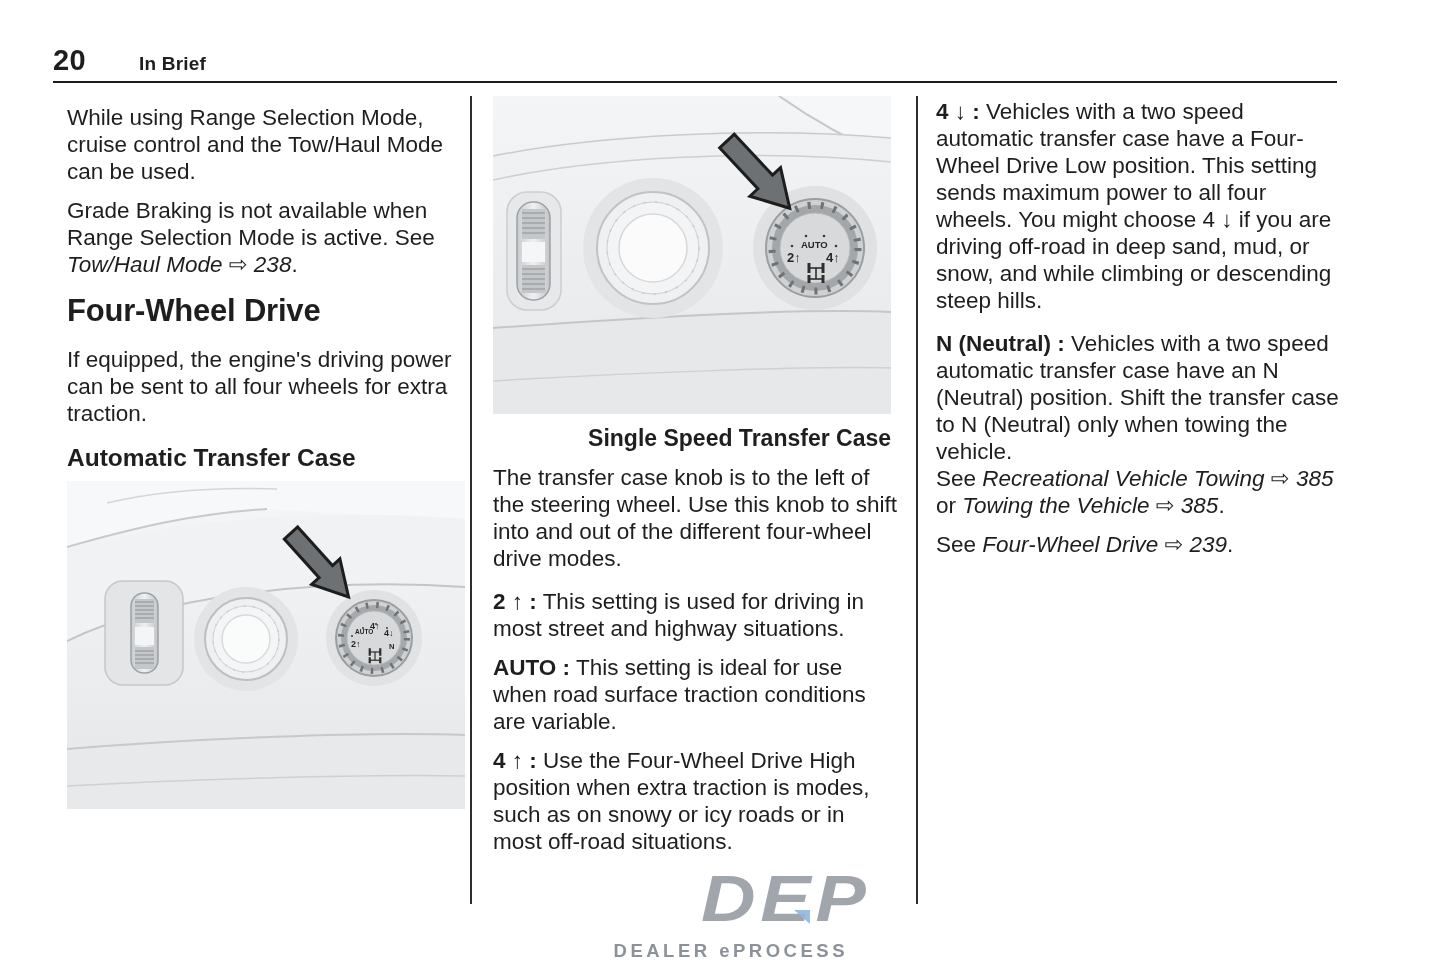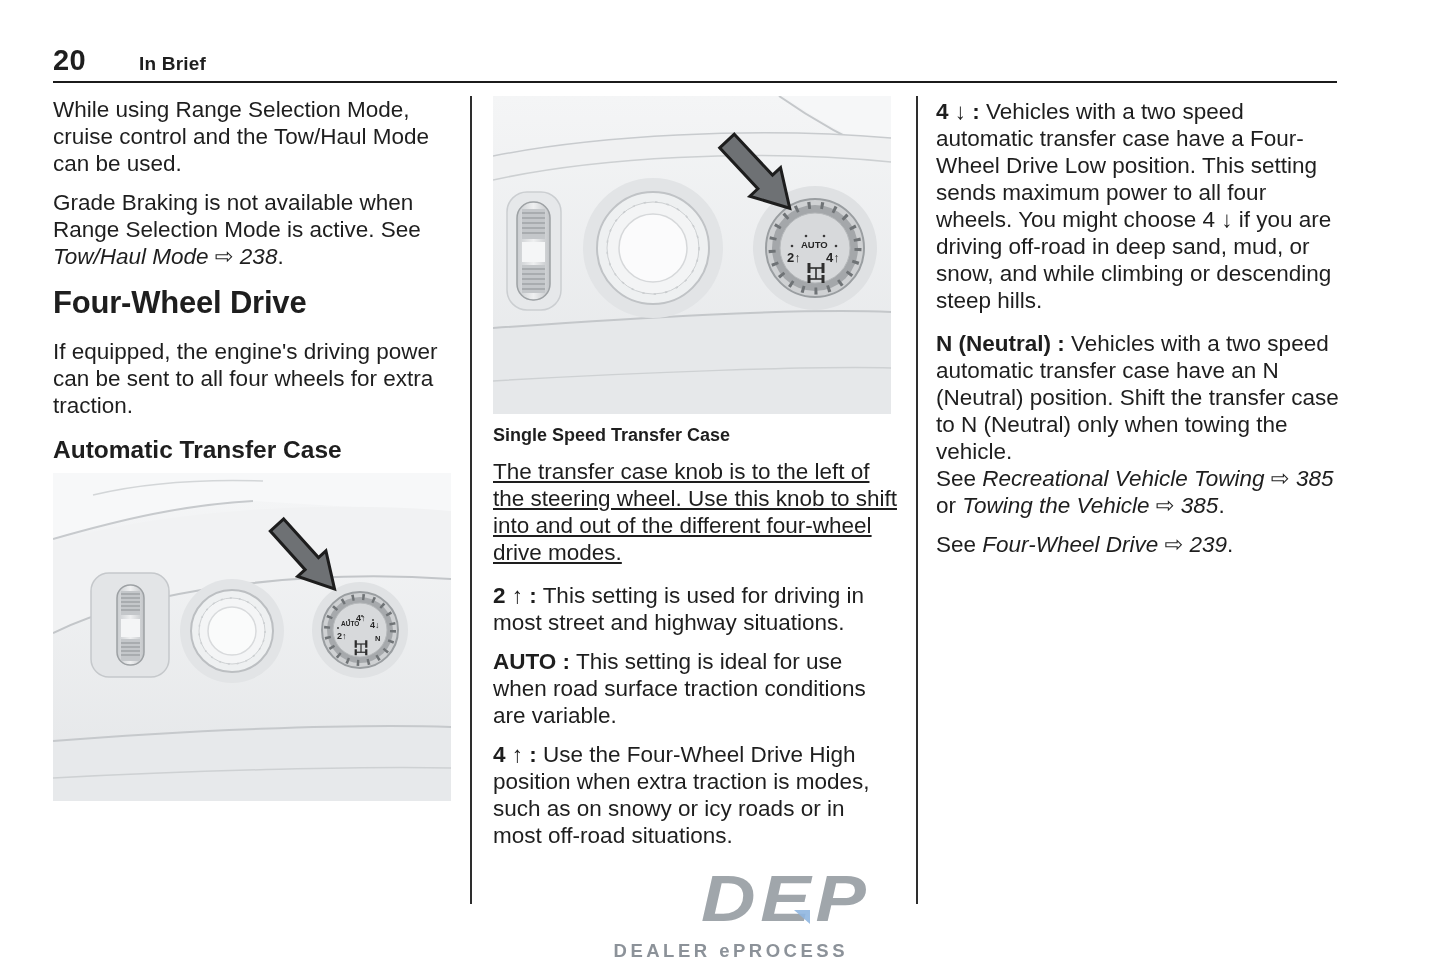--- a/index.html
+++ b/index.html
@@ -11,38 +11,38 @@
   .page{position:relative;width:1445px;height:965px;}
 
   
   .hdr{position:absolute;left:53px;top:44px;width:1284px;}
   .hdr .pgnum{font-size:29px;font-weight:bold;display:inline-block;width:86px;letter-spacing:.3px;}
   .hdr .sect{font-size:19px;font-weight:bold;letter-spacing:.2px;}
   .hrule{position:absolute;left:53px;top:81px;width:1284px;height:2px;background:#1b1b1b;}
 
   
   .col{position:absolute;top:96px;}
-  .col-left{left:53px;width:404px;}
+  .col-left{left:67px;width:404px;margin-top:8px;}
   .col-mid{left:493px;width:404px;}
   .col-right{left:936px;top:98px;width:404px;}
   .vdiv{position:absolute;top:96px;width:2px;height:808px;background:#2e2e2e;}
   .vdiv1{left:470px;}
   .vdiv2{left:916px;}
 
   p{margin:0 0 12px 0;font-size:22.5px;line-height:27px;}
   .ref{font-style:italic;}
   h1{font-size:31px;font-weight:bold;margin:16px 0 18px 0;line-height:34px;letter-spacing:-.2px;}
   h2{font-size:24.5px;font-weight:bold;margin:16px 0 8px 0;line-height:30px;}
   .term{font-weight:bold;}
   .fig{width:398px;position:relative;margin:0;}
   .fig-left{height:328px;margin-top:0;}
   .fig-mid{height:318px;}
-  .figcap{font-size:18px;font-weight:bold;text-align:left;width:398px;margin:4px 0 0 0;}
+  .figcap{font-size:23px;font-weight:bold;text-align:right;width:398px;margin:4px 0 0 0;}
   .figcap-mid{margin:11px 0 12px 0;}
-  .mid-p1{margin-bottom:16px;text-decoration:underline;}
+  .mid-p1{margin-bottom:16px;}
   .def-low{margin-bottom:16px;}
 
   
   .watermark{
     position:absolute;left:598px;top:870px;width:250px;text-align:right;
     pointer-events:none;z-index:5;
   }
   .wm-logo{
     font-size:64px;line-height:58px;font-weight:bold;font-style:italic;
     color:rgba(124,131,139,0.72);letter-spacing:4px;

